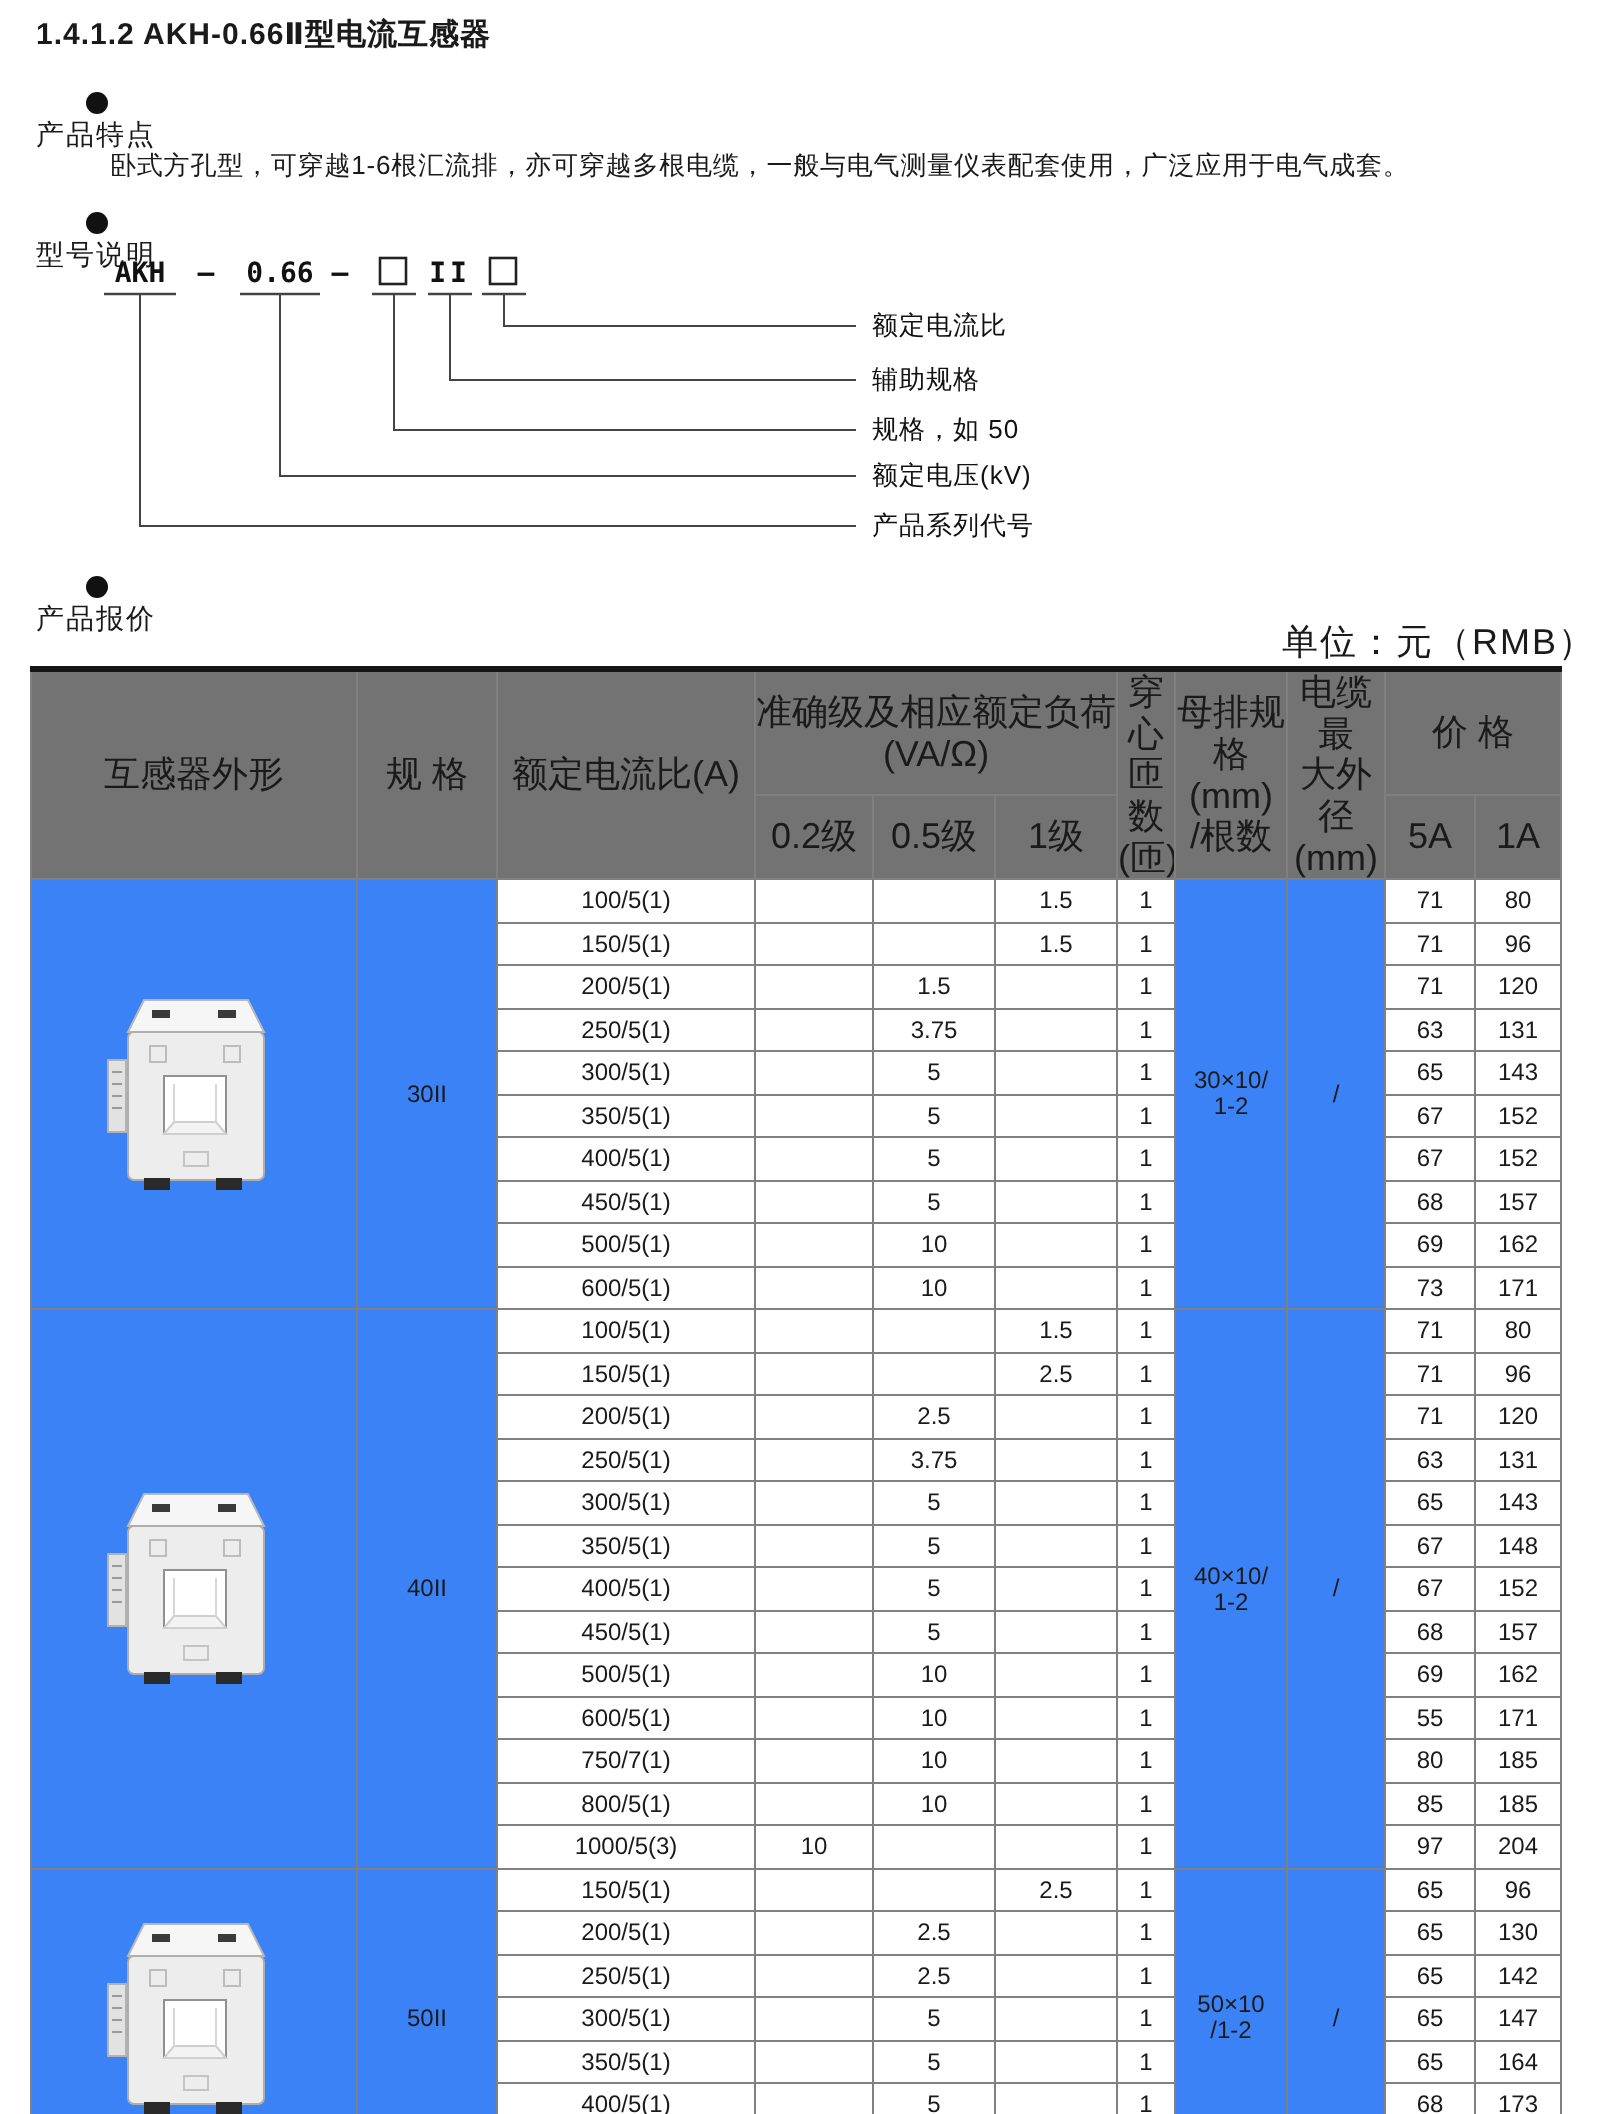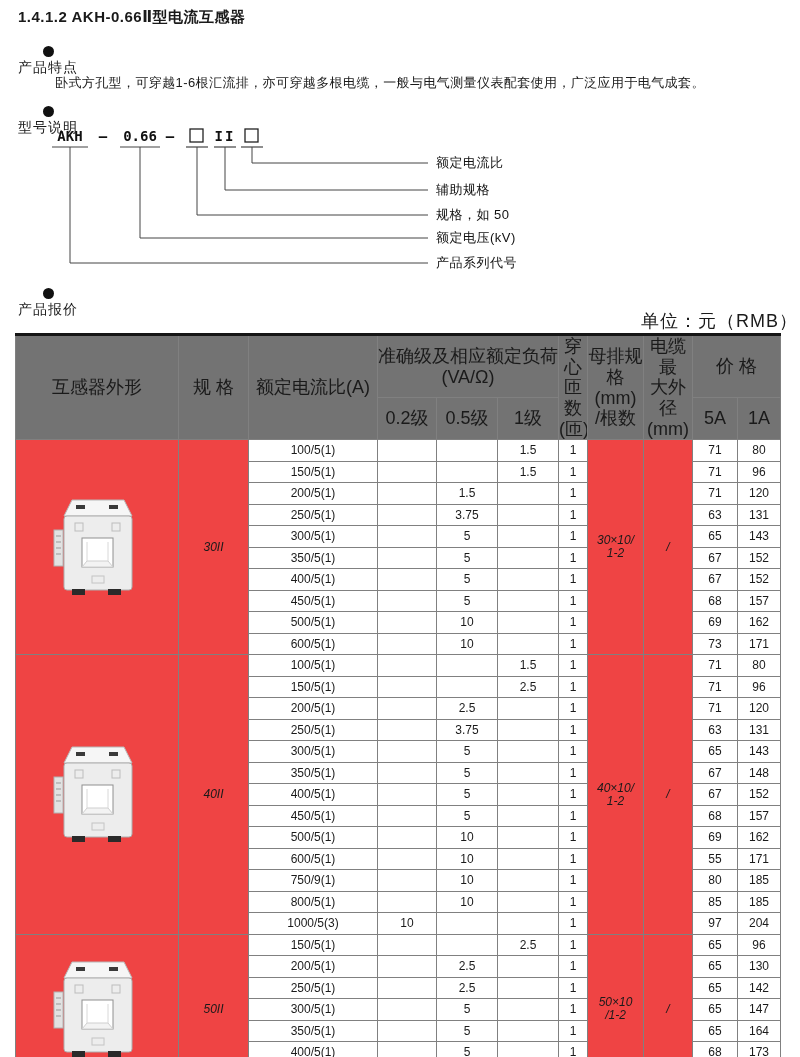--- a/index.html
+++ b/index.html
@@ -28,21 +28,21 @@
   table.price th, table.price td {
     border:1px solid #808080; text-align:center; vertical-align:middle;
     padding:0; font-weight:normal; overflow:hidden;
   }
   table.price thead th { font-size:18px; background:#737373; line-height:1.15; }
   tr.h1 { height:28px; } tr.h2 { height:29px; }
   table.price tbody td { font-size:12px; height:21.5px; line-height:1.1; background:#fff; }
   .pre { white-space:pre-line; }
   thead th.small3 { font-size:11.5px; }
   tr.zebra td { background:#e9e9e9; }
-  table.price tbody td.merged { background:#ef4444; font-size:12px;font-style:italic; }
+  table.price tbody td.merged { background:#3b82f6; font-size:12px; }
   td.img-cell { background:#fff; }
 </style>
 </head>
 <body>
 
 <div class="page">
 
   <div class="abs page-title">1.4.1.2 AKH-0.66Ⅱ型电流互感器</div>
 
   <div class="abs sec-head" style="left:18px; top:46px;">
@@ -357,21 +357,21 @@
         <tr class="zebra">
           <td>600/5(1)</td>
           <td></td>
           <td>10</td>
           <td></td>
           <td>1</td>
           <td>55</td>
           <td>171</td>
         </tr>
         <tr>
-          <td>750/9(1)</td>
+          <td>750/7(1)</td>
           <td></td>
           <td>10</td>
           <td></td>
           <td>1</td>
           <td>80</td>
           <td>185</td>
         </tr>
         <tr class="zebra">
           <td>800/5(1)</td>
           <td></td>

